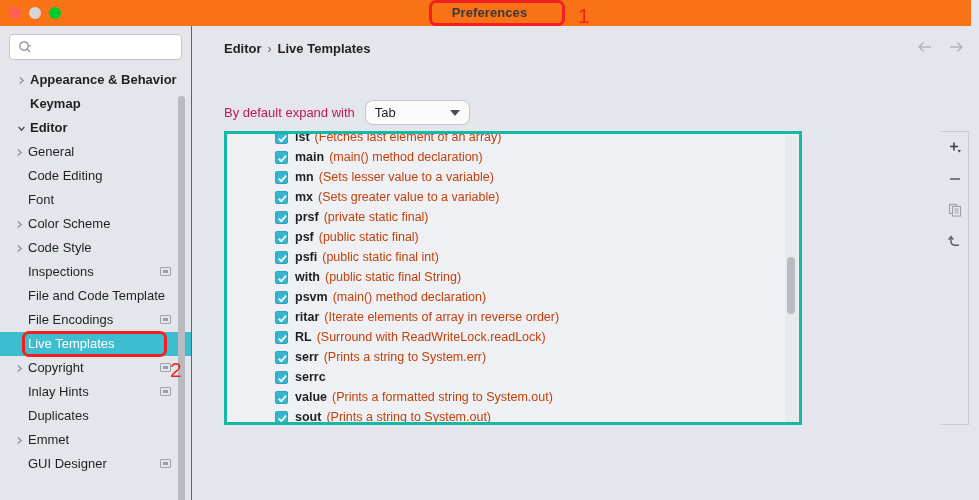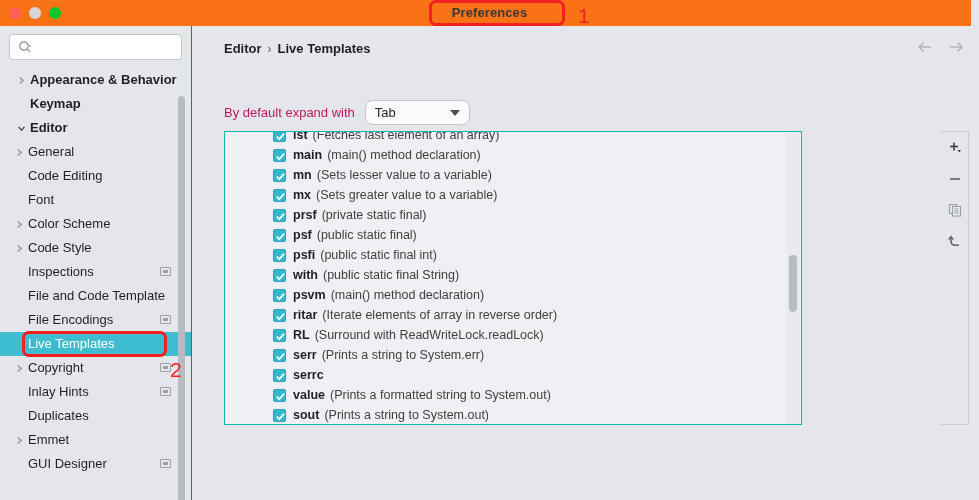--- a/index.html
+++ b/index.html
@@ -135,40 +135,40 @@
     border-left: 5px solid transparent;
     border-right: 5px solid transparent;
     border-top: 6px solid #4a4d52;
   }
 
   
   .list-panel {
     position: absolute; left: 19px; top: 105px;
     width: 578px; height: 294px;
     background: #eef0f3;
-    border: 1px solid #14b8a6;
+    border: 3px solid #14b8a6;
     overflow: hidden;
   }
   .list-inner { position: absolute; left: 0; top: -7px; width: 100%; }
   .row {
     height: 20px; line-height: 20px;
     display: flex; align-items: center;
     padding-left: 48px;
     font-size: 12.5px;
     white-space: nowrap;
   }
   .cb {
     position: relative;
     width: 13px; height: 13px; flex: 0 0 13px;
     margin-right: 7px;
     background: #36b5cf; border: 1px solid #2ea3bd; border-radius: 2px;
   }
   .cb svg { position: absolute; left: 1px; top: 1px; }
   .row .abbr { color: #1f2023; font-weight: bold; }
-  .row .desc { color: #404040; margin-left: 5px; }
+  .row .desc { color: #c2410c; margin-left: 5px; }
 
   .list-scroll-track {
     position: absolute; right: 1px; top: 1px;
     width: 13px; height: 292px;
     background: #e8eaee;
   }
   .list-scroll-thumb {
     position: absolute; right: 3px; top: 122px;
     width: 8px; height: 57px;
     background: #b7bbc2; border-radius: 5px;

